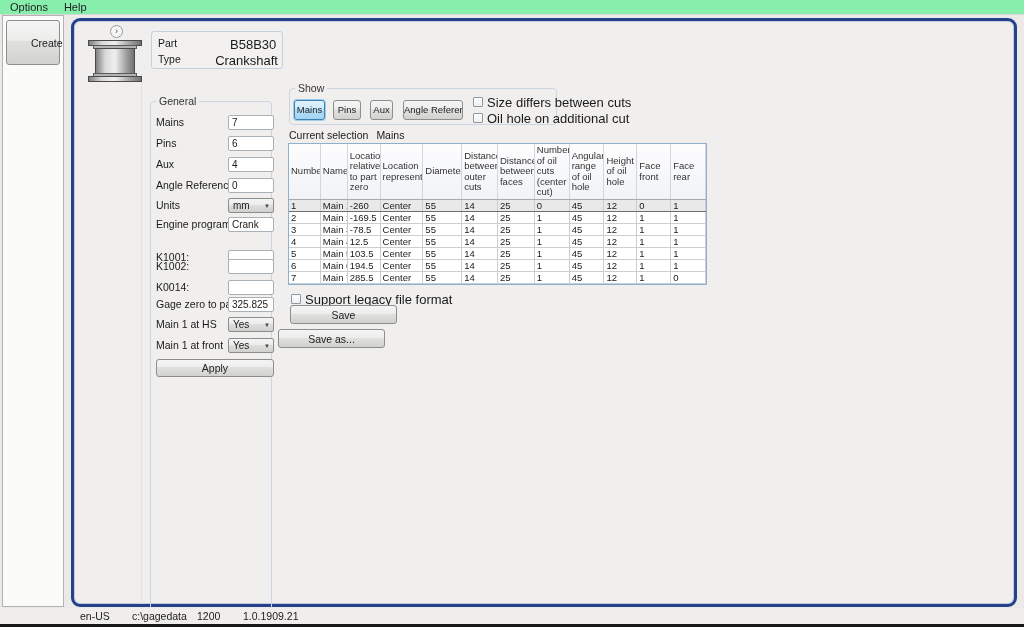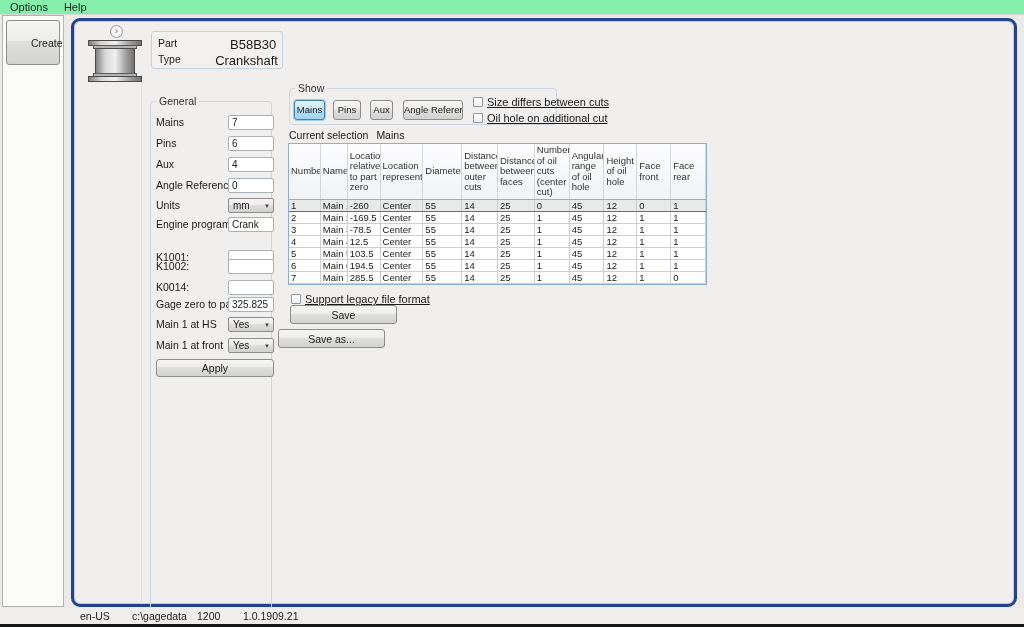--- a/index.html
+++ b/index.html
@@ -59,21 +59,21 @@
   .show-btn { position:absolute; top:11px; height:20px; line-height:18px; text-align:center;
               font-size:9.5px; color:#222; border:1px solid #8d8d8d; border-radius:3px;
               background:linear-gradient(180deg,#f5f5f5 0%,#ededec 45%,#e0e0df 46%,#d2d2d1 100%);
               white-space:nowrap; overflow:hidden; }
   .show-btn.selected { background:linear-gradient(180deg,#e0f2fd 0%,#cdeafc 45%,#b4def8 46%,#a2d5f2 100%);
               border-color:var(--selected-btn-border,#3f80b0); box-shadow:0 0 0 1px #9fcce9; }
 
   .check-row { position:absolute; display:flex; align-items:center; height:12px; }
   .cb { width:10px; height:10px; border:1px solid #8e98a3; border-radius:1px;
         background:linear-gradient(180deg,#fdfdfd,#eef0f2); margin-right:4px; flex:0 0 auto; }
-  .cb-label { font-size:11px; white-space:nowrap;text-decoration:underline; }
+  .cb-label { font-size:13px; white-space:nowrap; }
   #chk-size { left:399px; top:75px; }
   #chk-oil  { left:399px; top:91px; }
   #chk-legacy { left:217px; top:272px; }
 
   #current-sel { position:absolute; left:215px; top:108px; font-size:10.5px; }
   #current-sel .cs-value { margin-left:8px; }
 
   
   #grid { position:absolute; left:214px; top:122px; width:419px; height:142px;
           border:1px solid var(--table-border,#8fafd0); background:#fff; }

